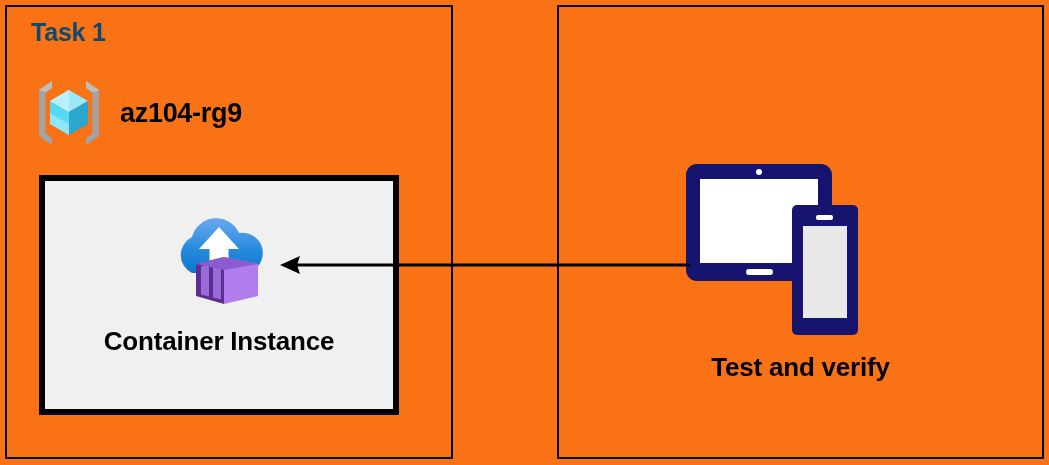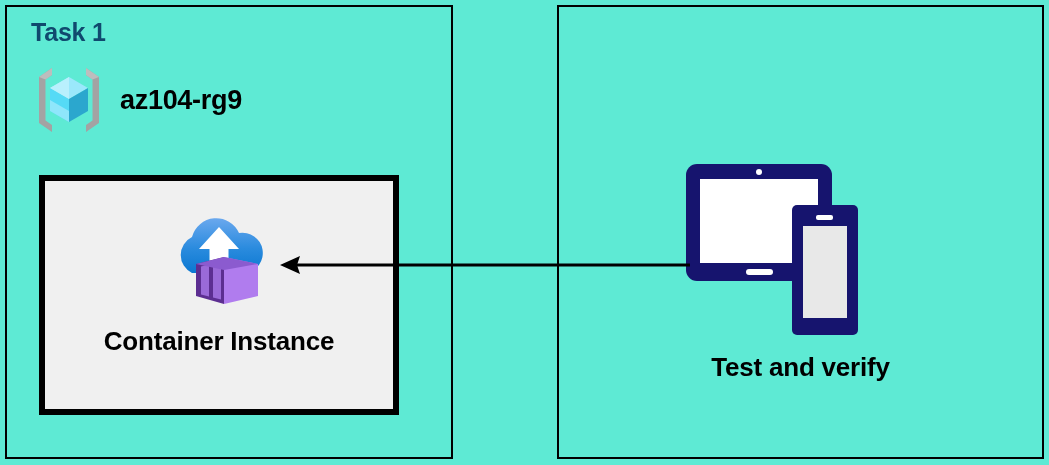--- a/index.html
+++ b/index.html
@@ -7,21 +7,21 @@
     padding: 0;
     background: #ffffff;
   }
   body {
     font-family: "Liberation Sans", "DejaVu Sans", sans-serif;
   }
   #canvas {
     position: relative;
     width: 1049px;
     height: 465px;
-    background: #5eead4;
+    background: #f97316;
     overflow: hidden;
   }
 
   
   .task-panel {
     position: absolute;
     box-sizing: border-box;
     border: 2px solid #000000;
     background: transparent;
   }
@@ -36,21 +36,21 @@
     letter-spacing: -0.2px;
     white-space: nowrap;
   }
   #task1-label { left: 31px;  top: 18px; }
   #task2-label { left: 585px; top: 18px; }
 
   
   #rg-row {
     position: absolute;
     left: 32px;
-    top: 63px;
+    top: 76px;
     display: flex;
     align-items: center;
     gap: 14px;
   }
   #rg-icon { width: 74px; height: 74px; display: block; }
   #rg-name {
     color: #000000;
     font-weight: bold;
     font-size: 27px;
     letter-spacing: -0.3px;

